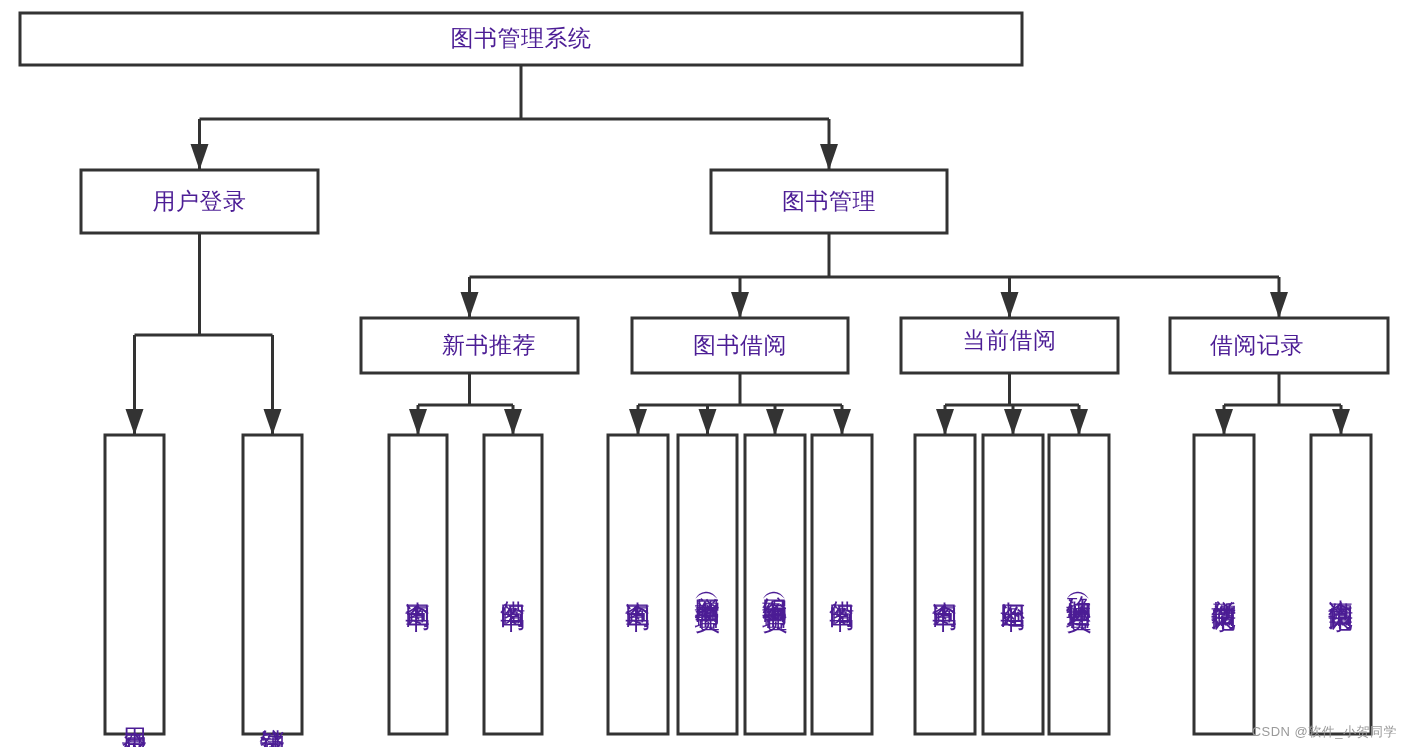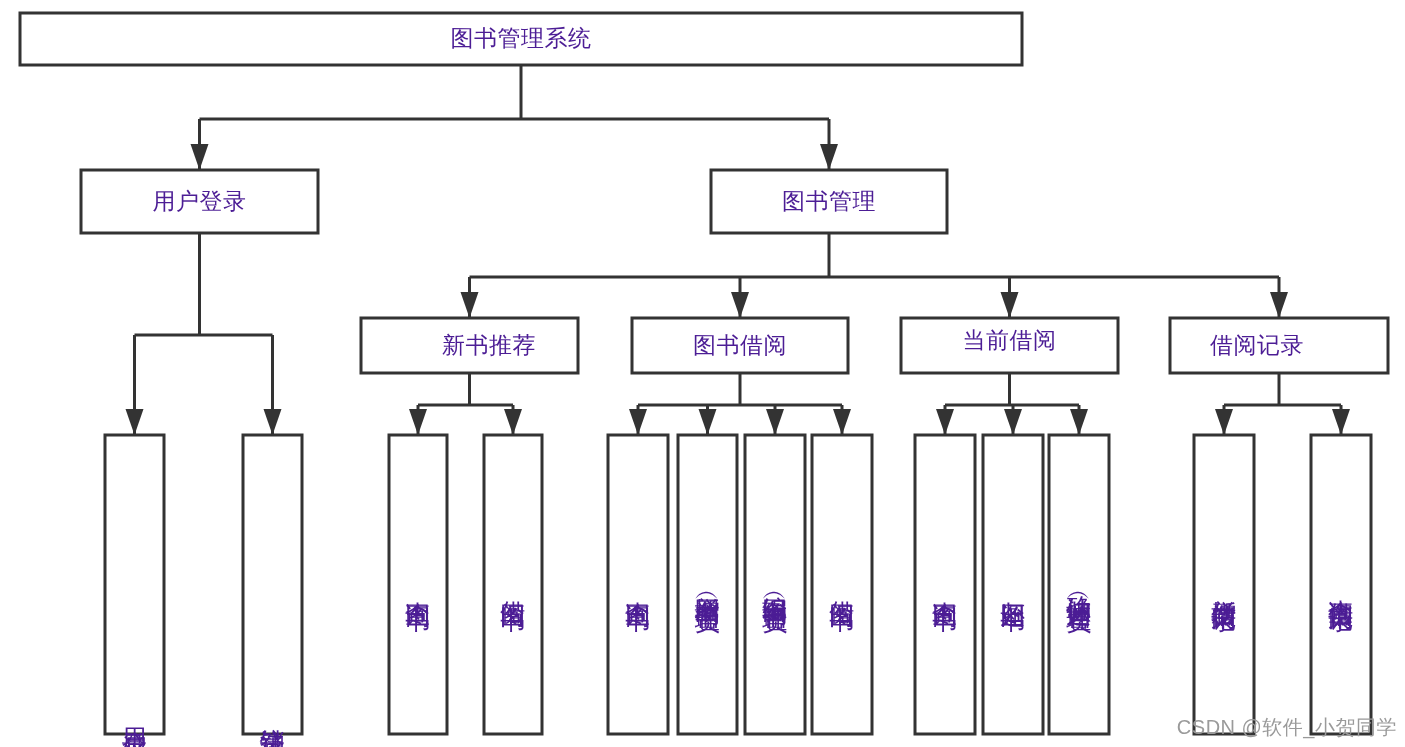--- a/index.html
+++ b/index.html
@@ -61,21 +61,21 @@
     text-orientation: upright;
     font-size: 25px;
     line-height: 1.22;
     letter-spacing: 2px;
     white-space: nowrap;
   }
   .watermark {
     position: absolute;
     right: 8px;
     bottom: 6px;
-    font-size: 20px;
+    font-size: 13px;
     color: #9a9a9a;
     font-family: "Liberation Sans", "DejaVu Sans", sans-serif;
     white-space: nowrap;
     letter-spacing: 0.5px;
   }
 </style>
 </head>
 <body>
 
 <div id="diagram-root">

